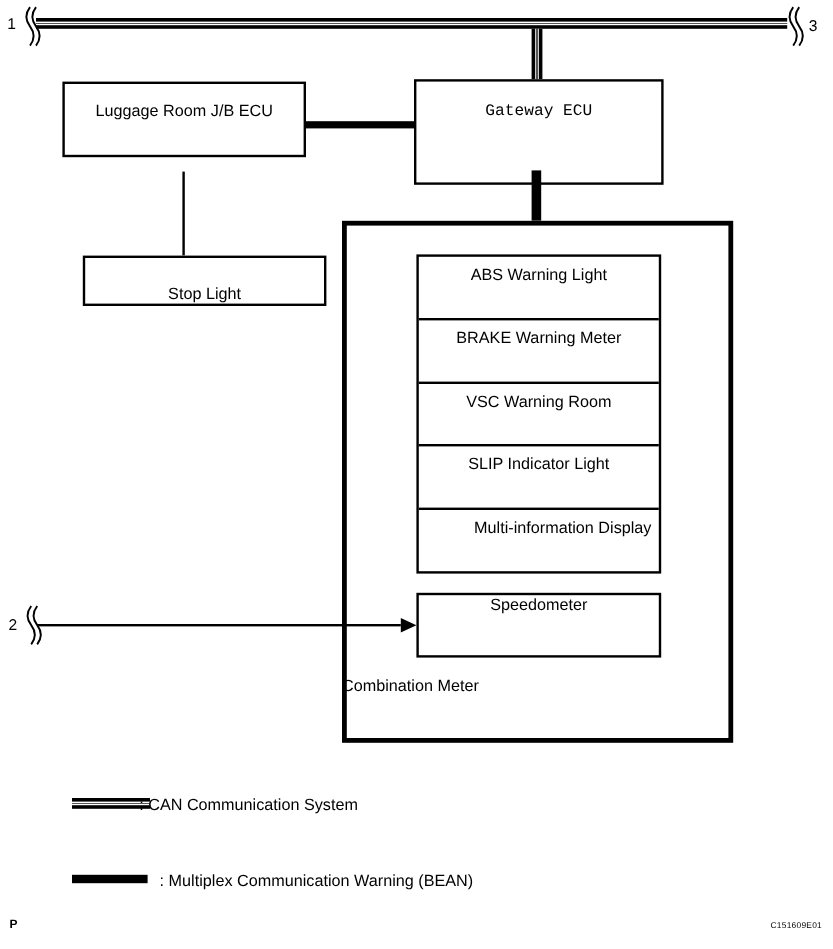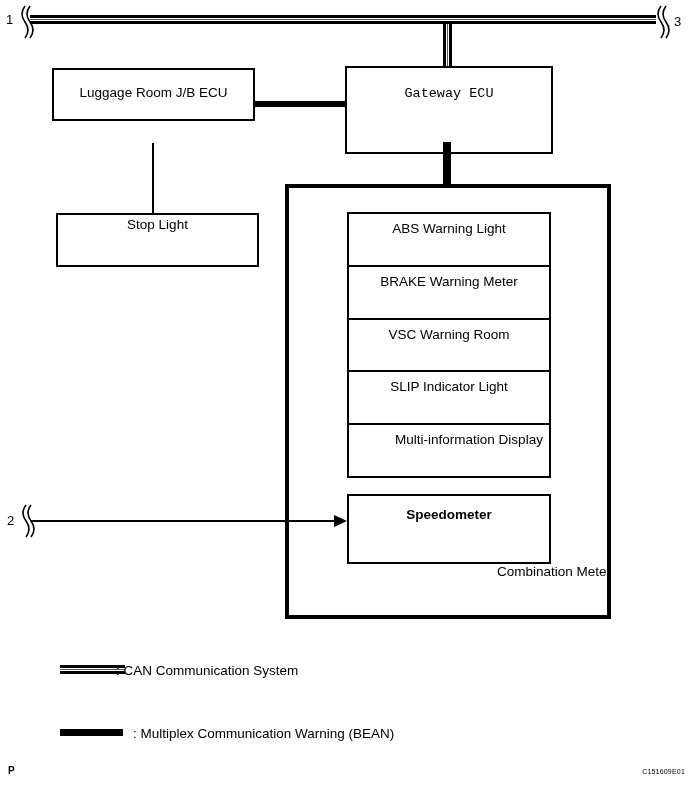--- a/index.html
+++ b/index.html
@@ -53,21 +53,21 @@
   .stack-row {
     flex: 1 1 0;
     border-bottom: 2px solid #000;
     padding-top: 7px;
     font-size: 13.5px;
     text-align: center;
   }
   .stack-row:last-child { border-bottom: none; padding-left: 40px; }
 
   .num { position: absolute; font-size: 13px; }
-  .center-label { position: absolute; font-size: 13.5px; text-align: right; }
+  .center-label { position: absolute; font-size: 13.5px; text-align: left; }
 
   .arrow-line { position: absolute; height: 2px; background: #000; }
   .arrow-head {
     position: absolute;
     width: 0; height: 0;
     border-top: 6px solid transparent;
     border-bottom: 6px solid transparent;
     border-left: 13px solid #000;
   }
 
@@ -89,43 +89,43 @@
   </svg>
   <div class="can-h" style="left:30px; top:15px; width:626px;"></div>
   <svg class="break-svg" style="left:654px; top:5px;" width="20" height="34" viewBox="0 0 20 34">
     <path d="M7 1 Q1 9 7 17 Q13 25 7 33" fill="none" stroke="#000" stroke-width="1.6"></path>
     <path d="M12 1 Q6 9 12 17 Q18 25 12 33" fill="none" stroke="#000" stroke-width="1.6"></path>
   </svg>
   <span class="num" style="left:674px; top:14px;">3</span>
 
   <div class="can-v" style="left:443px; top:24px; height:42px;"></div>
 
-  <div class="box" style="left:52px; top:68px; width:203px; height:53px; padding-top:15px;">Luggage Room J/B ECU</div>
+  <div class="box" style="left:52px; top:68px; width:203px; height:63px; padding-top:15px;">Luggage Room J/B ECU</div>
 
   <div class="box" style="left:345px; top:66px; width:208px; height:88px; padding-top:18px;font-family:Liberation Mono, monospace;">Gateway ECU</div>
 
   <div class="bean" style="left:255px; top:101px; width:90px; height:6px;"></div>
 
   <div class="thin" style="left:152px; top:143px; width:2px; height:70px;"></div>
 
-  <div class="box" style="left:56px; top:213px; width:203px; height:54px; padding-top:2px;">Stop Light</div>
+  <div class="box" style="left:69px; top:213px; width:203px; height:42px; padding-top:22px;">Stop Light</div>
 
   <div class="bean" style="left:443px; top:142px; width:8px; height:42px;"></div>
 
   <div class="big-box" style="left:285px; top:184px; width:326px; height:435px;"></div>
 
   <div class="box stack" style="left:347px; top:212px; width:204px; height:266px;">
     <div class="stack-row">ABS Warning Light</div>
     <div class="stack-row">BRAKE Warning Meter</div>
     <div class="stack-row">VSC Warning Room</div>
     <div class="stack-row">SLIP Indicator Light</div>
     <div class="stack-row">Multi-information Display</div>
   </div>
 
-  <div class="box" style="left:347px; top:494px; width:204px; height:70px; padding-top:11px;font-weight:bold;">Speedometer</div>
+  <div class="box" style="left:347px; top:494px; width:204px; height:54px; ">Speedometer</div>
 
   <div class="center-label" style="left:285px; top:564px; width:326px;">Combination Meter</div>
 
   <span class="num" style="left:7px; top:513px;">2</span>
   <svg class="break-svg" style="left:19px; top:504px;" width="20" height="34" viewBox="0 0 20 34">
     <path d="M7 1 Q1 9 7 17 Q13 25 7 33" fill="none" stroke="#000" stroke-width="1.6"></path>
     <path d="M12 1 Q6 9 12 17 Q18 25 12 33" fill="none" stroke="#000" stroke-width="1.6"></path>
   </svg>
   <div class="arrow-line" style="left:31px; top:520px; width:303px;"></div>
   <div class="arrow-head" style="left:334px; top:515px;"></div>

